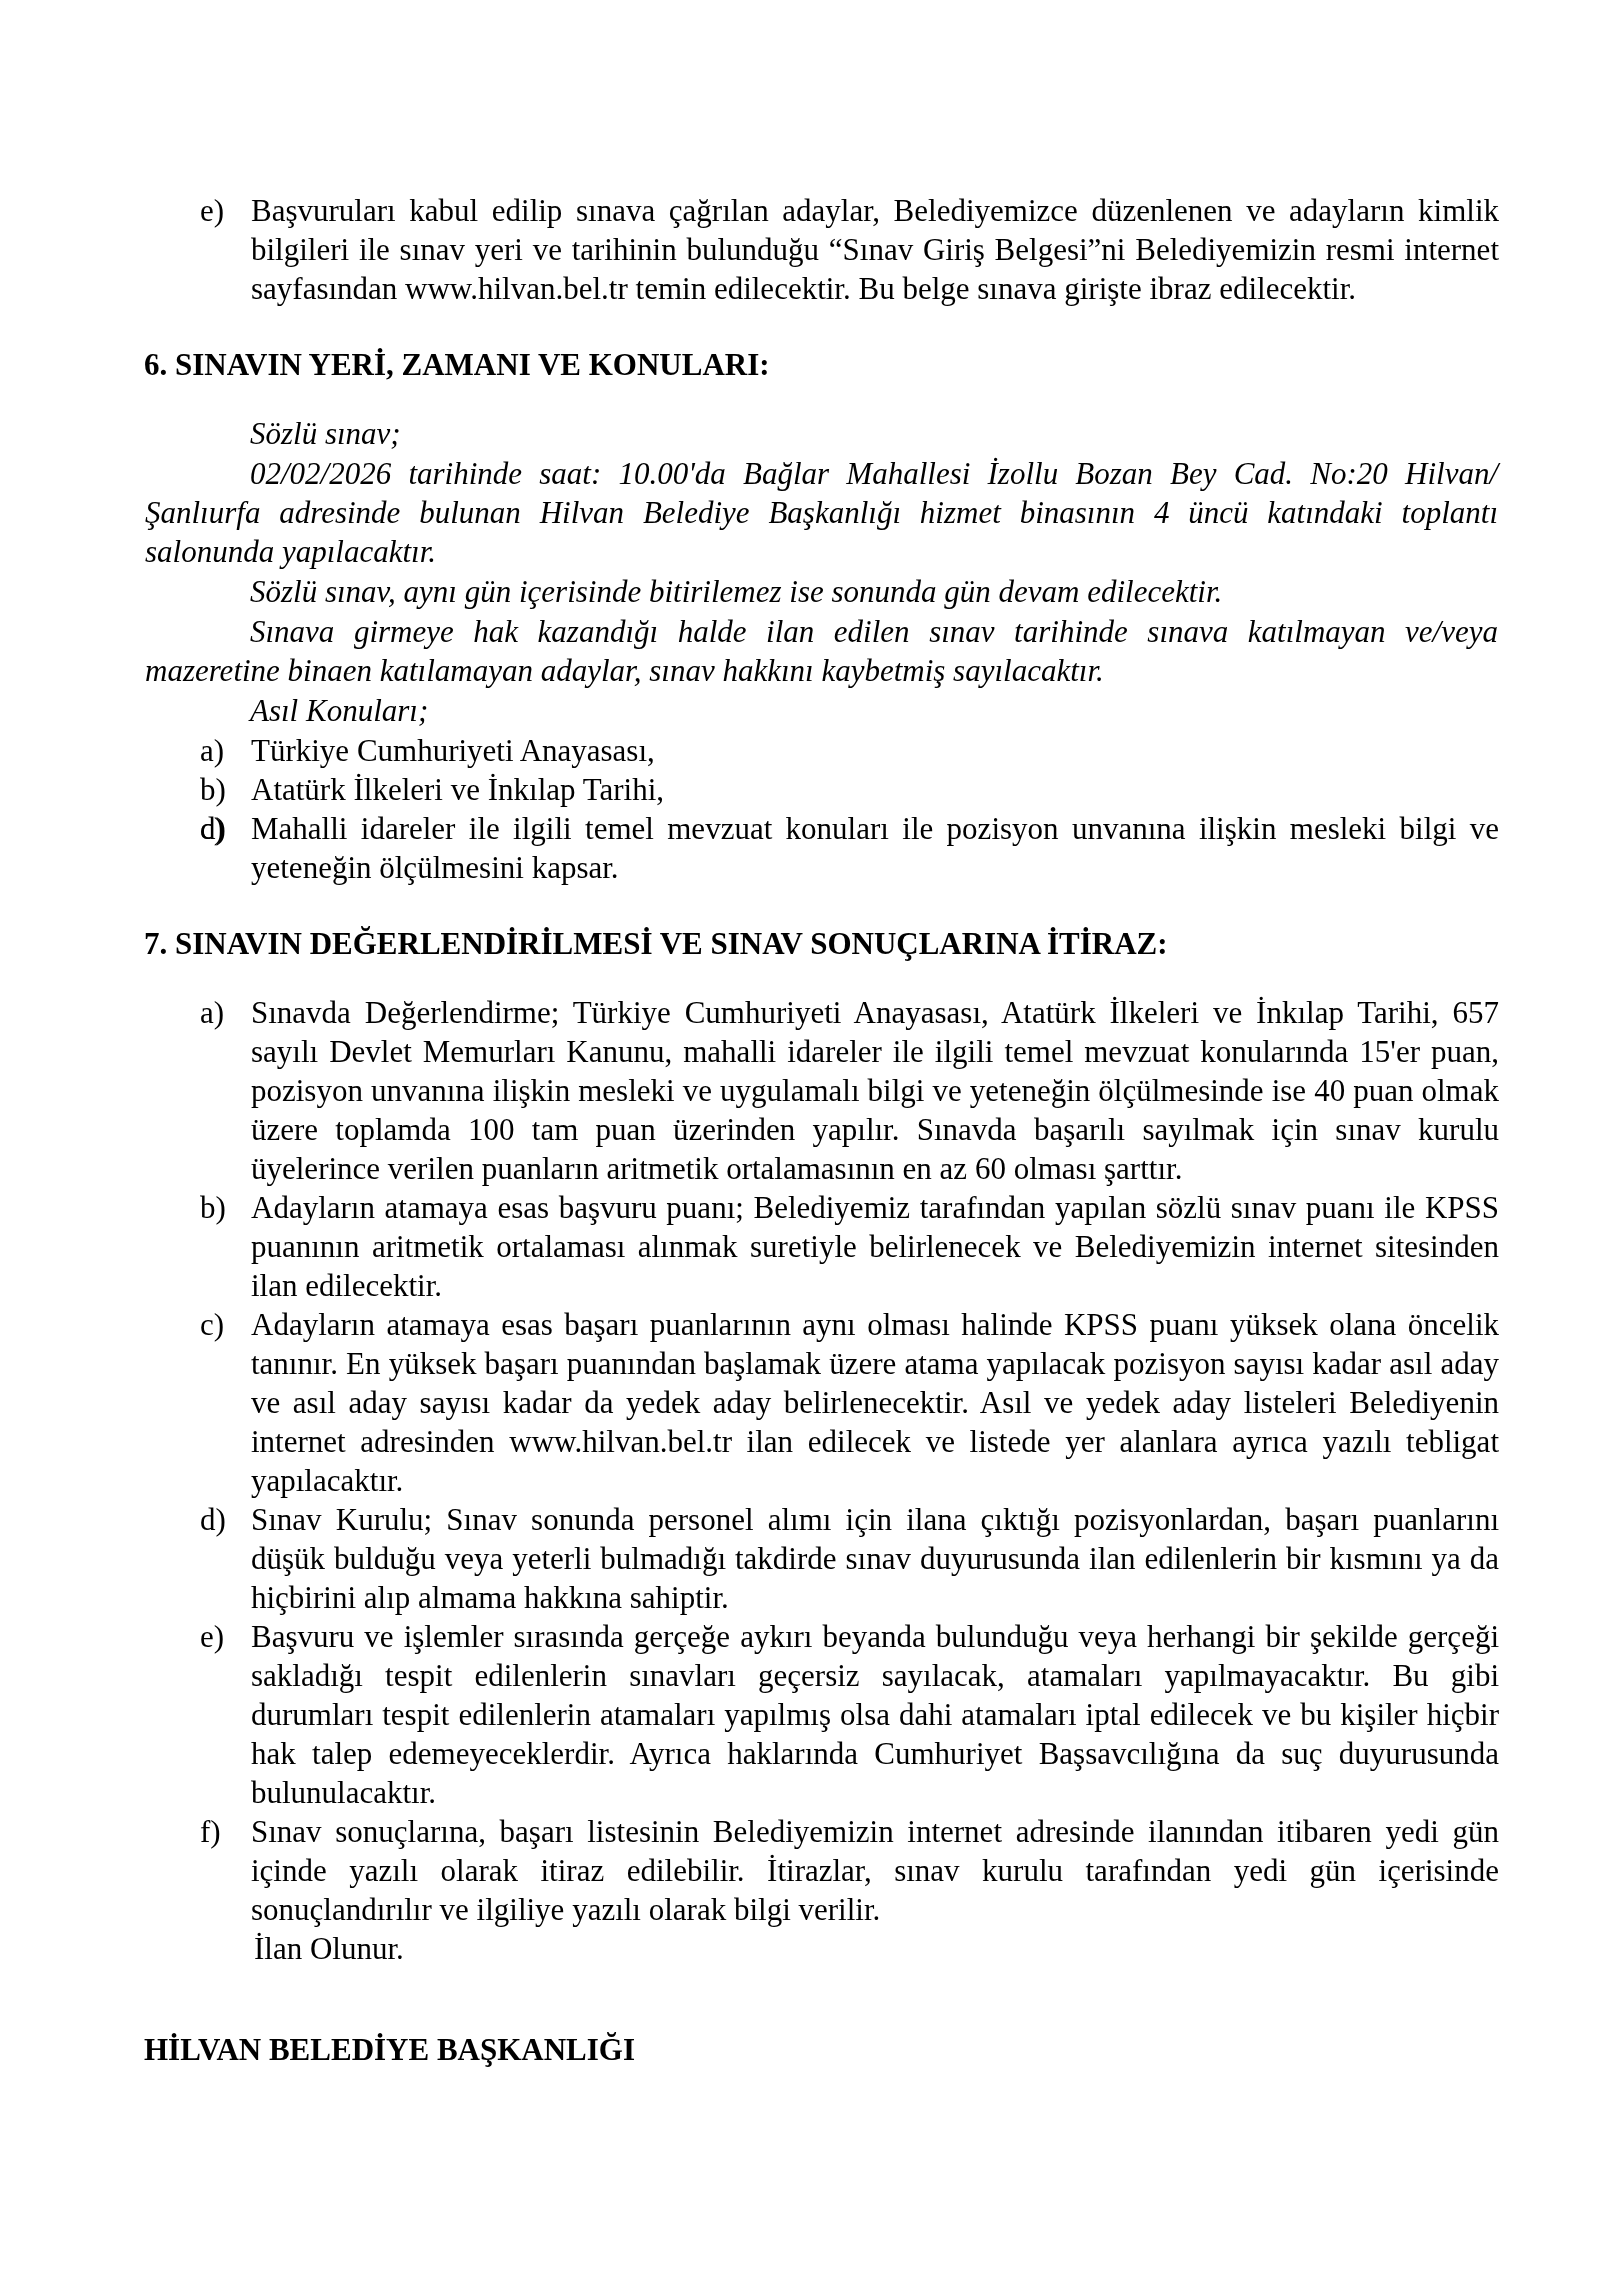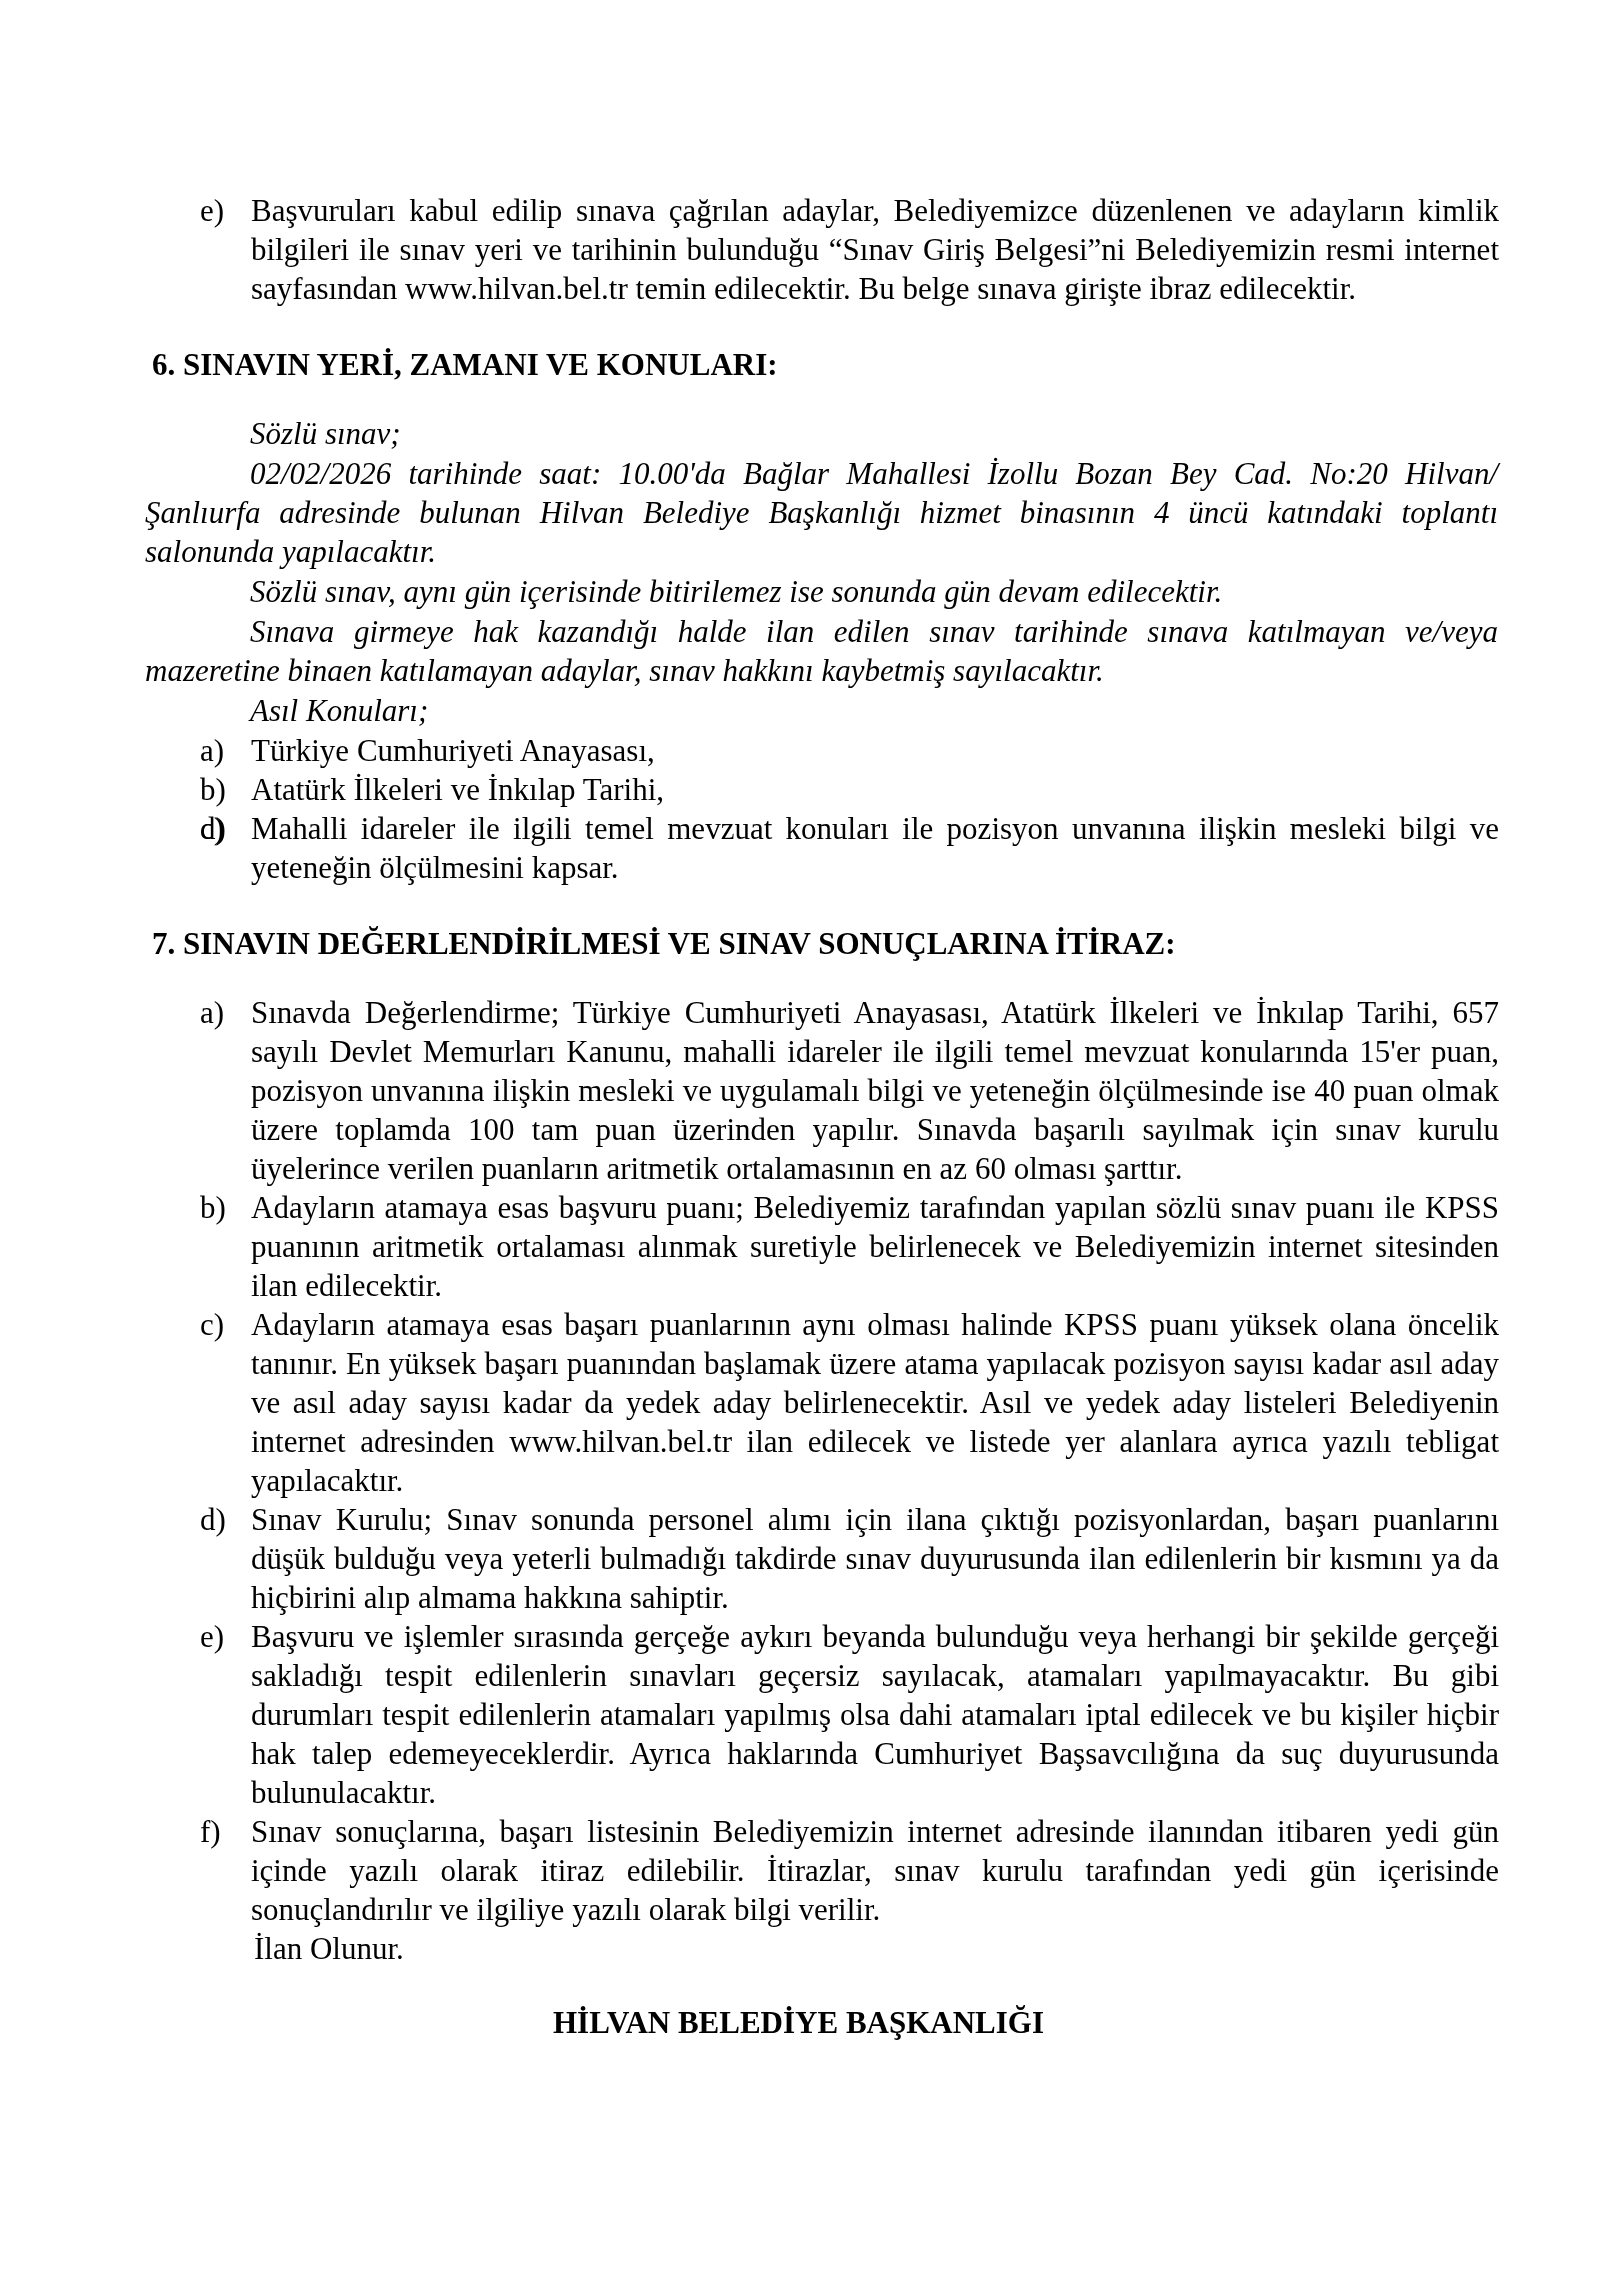--- a/index.html
+++ b/index.html
@@ -31,36 +31,36 @@
   .li > .marker {
     position: absolute;
     left: 0;
     top: 0;
   }
   .heading {
     font-weight: bold;
     text-align: left;
   }
   .h-sec {
-    margin: 37px 0 30px 8px;
+    margin: 37px 0 30px 0;
   }
   .para {
     text-align: justify;
     text-indent: 105px;
     margin: 1px;
     font-style: italic;
   }
   .closing {
     margin-left: 110px;
   }
   .signature {
     font-weight: bold;
-    text-align: center;
+    text-align: left;
     padding-right: 46px;
-    margin-top: 35px;
+    margin-top: 62px;
   }
 </style>
 </head>
 <body>
 
 <div class="page">
 
   <div class="li">
     <span class="marker">e)</span><span>Başvuruları kabul edilip sınava çağrılan adaylar, Belediyemizce düzenlenen ve adayların kimlik bilgileri ile sınav yeri ve tarihinin bulunduğu “Sınav Giriş Belgesi”ni Belediyemizin resmi internet sayfasından www.hilvan.bel.tr temin edilecektir. Bu belge sınava girişte ibraz edilecektir.</span>
   </div>

